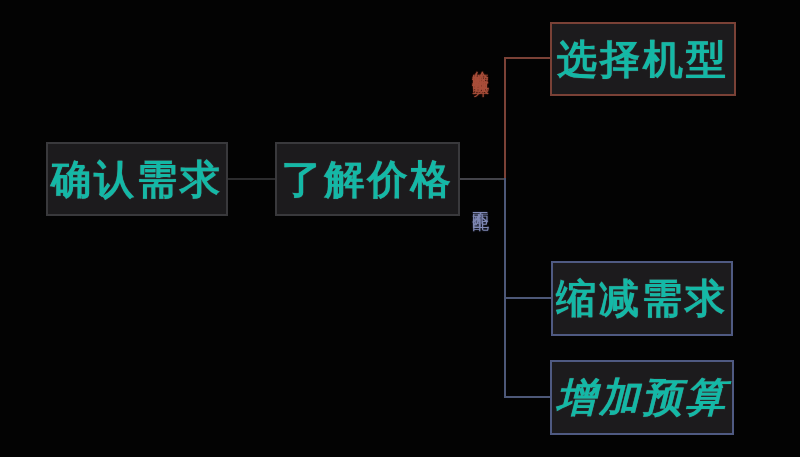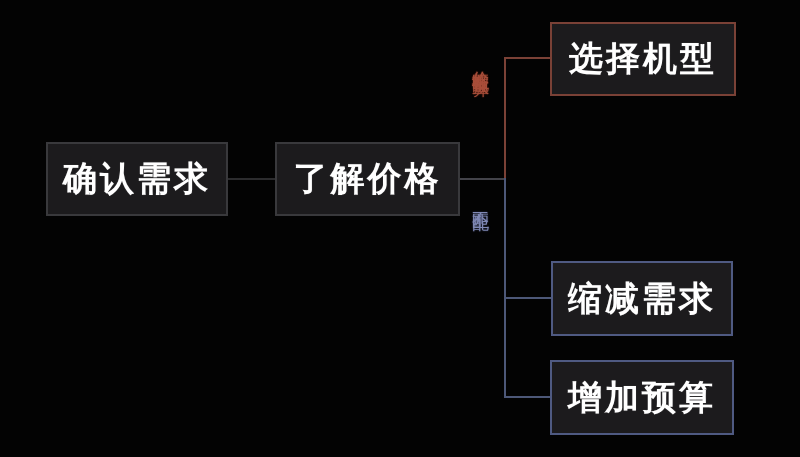--- a/index.html
+++ b/index.html
@@ -18,35 +18,35 @@
   .node {
     position: absolute;
     background: #1c1b1d;
     border: 2px solid #39393c;
     box-sizing: border-box;
     display: flex;
     align-items: center;
     justify-content: center;
   }
   .node .label {
-    color: #ffffff;
-    font-size: 34px;
+    color: #14b8a6;
+    font-size: 40px;
     font-weight: 800;
     letter-spacing: 3px;
     white-space: nowrap;
     text-shadow: 0 0 1px rgba(255,255,255,0.35);
   }
   .node.red-border   { border-color: #7a4136; }
   .node.blue-border  { border-color: #4f5a82; }
 
   .node-confirm { left: 46px;  top: 142px; width: 182px; height: 74px; }
   .node-price   { left: 275px; top: 142px; width: 185px; height: 74px; }
   .node-select  { left: 550px; top: 22px;  width: 186px; height: 74px; }
   .node-reduce  { left: 551px; top: 261px; width: 182px; height: 75px; text-align: right; }
-  .node-budget  { left: 550px; top: 360px; width: 184px; height: 75px; }
+  .node-budget  { left: 550px; top: 360px; width: 184px; height: 75px; font-style: italic; }
 
   .edge {
     position: absolute;
     pointer-events: none;
   }
   .edge-h { height: 2px; }
   .edge-v { width: 2px; }
 
   .edge-confirm-price { left: 228px; top: 178px; width: 47px;  background: #2c2c2e; }
   .edge-price-stub    { left: 460px; top: 178px; width: 46px;  background: #43434a; }

